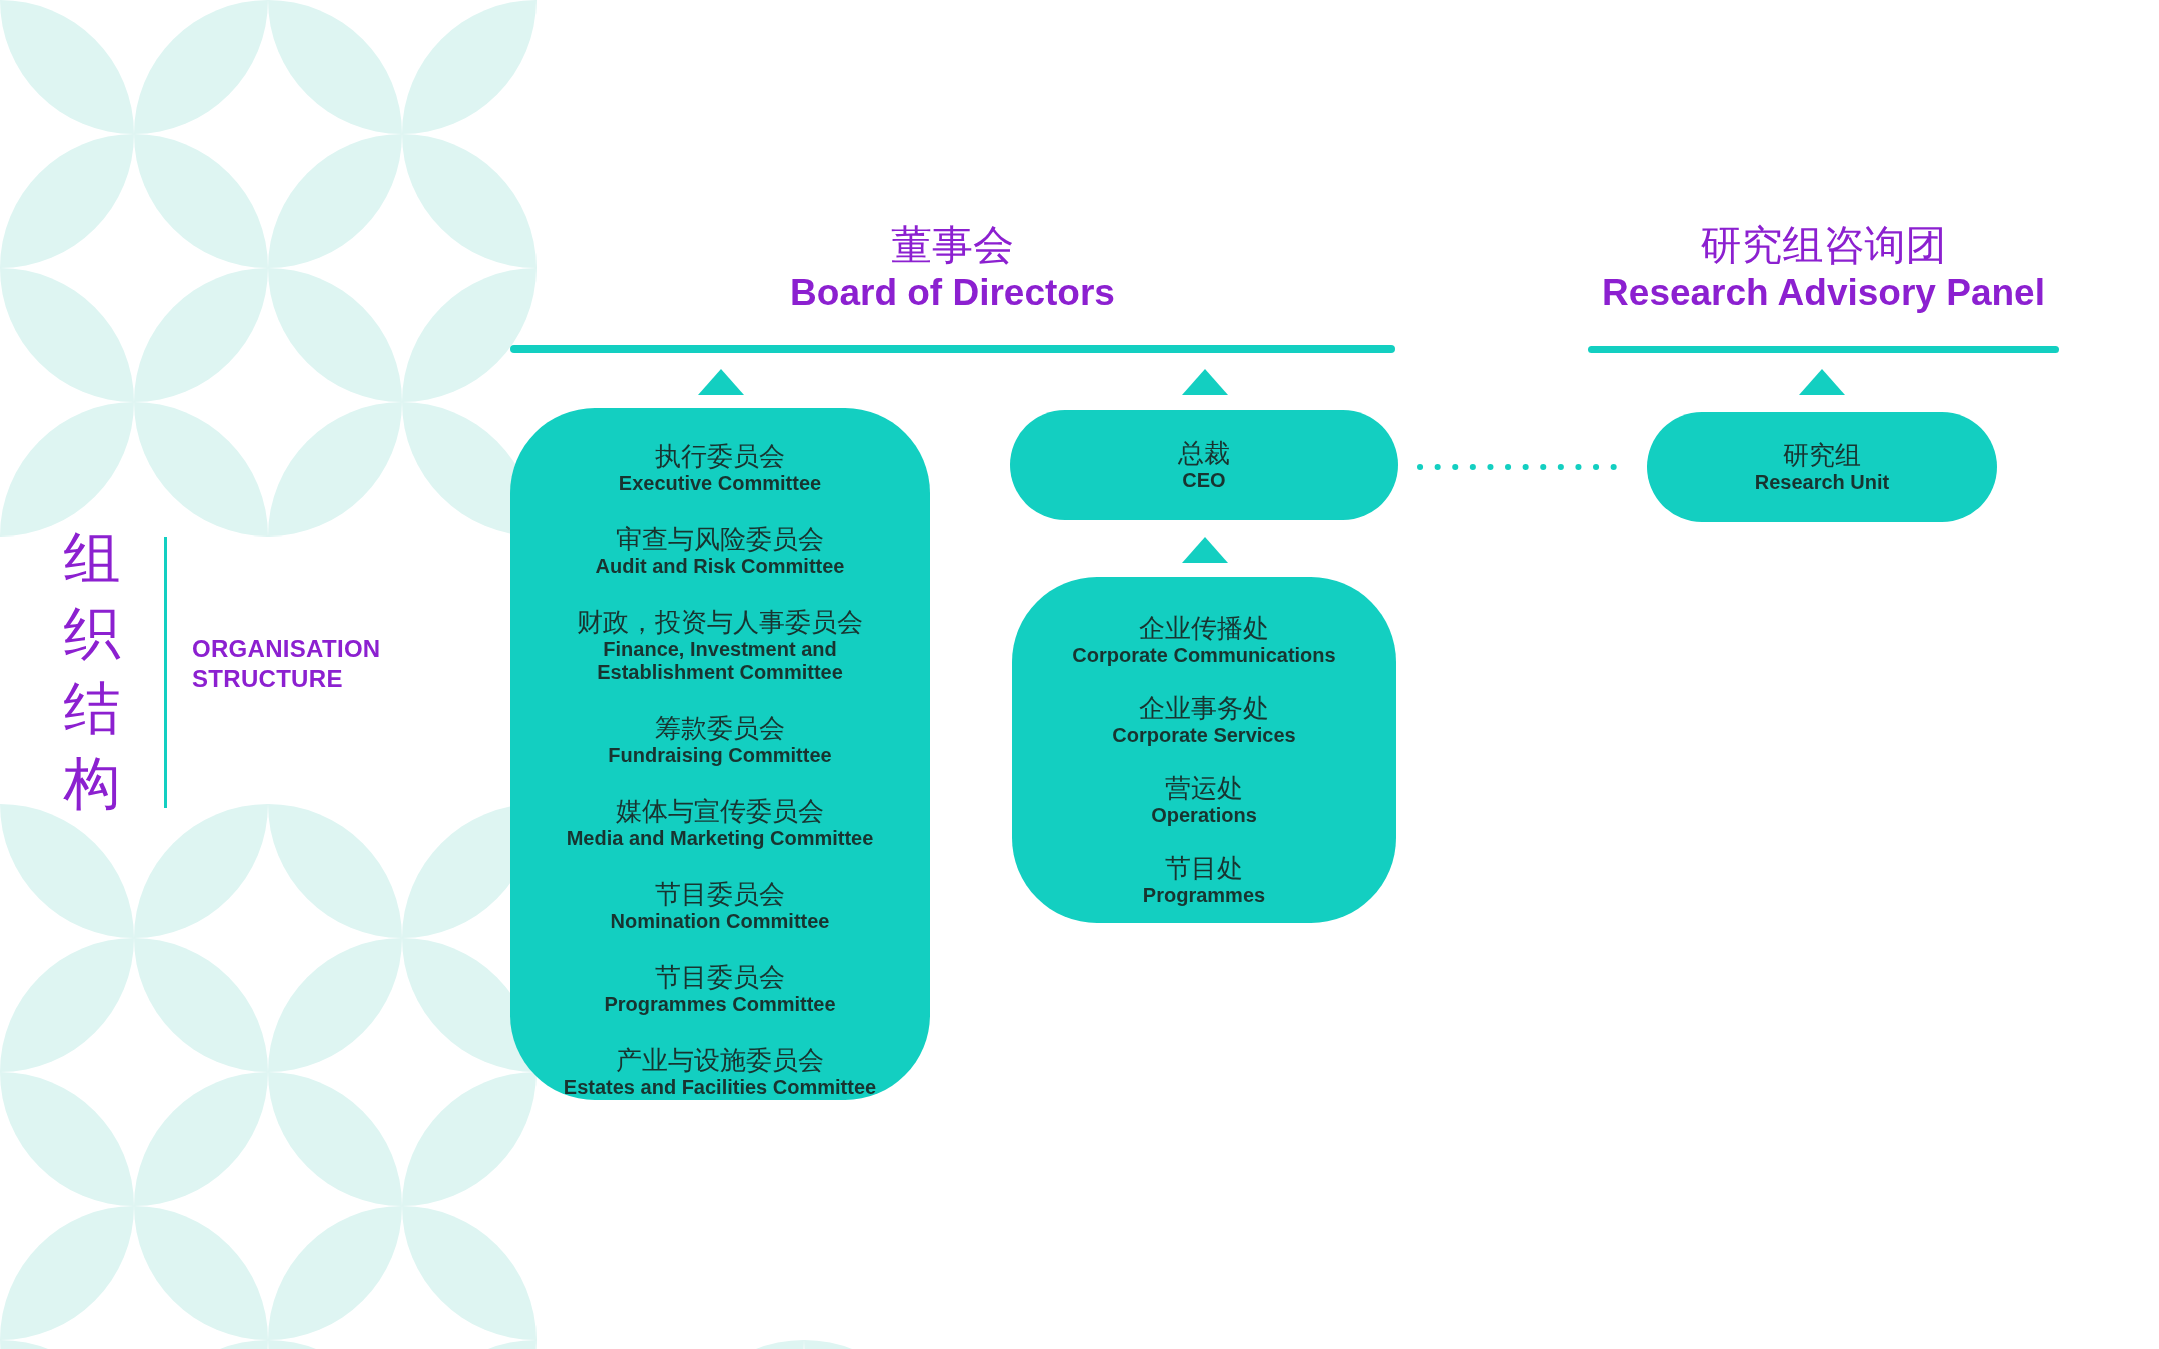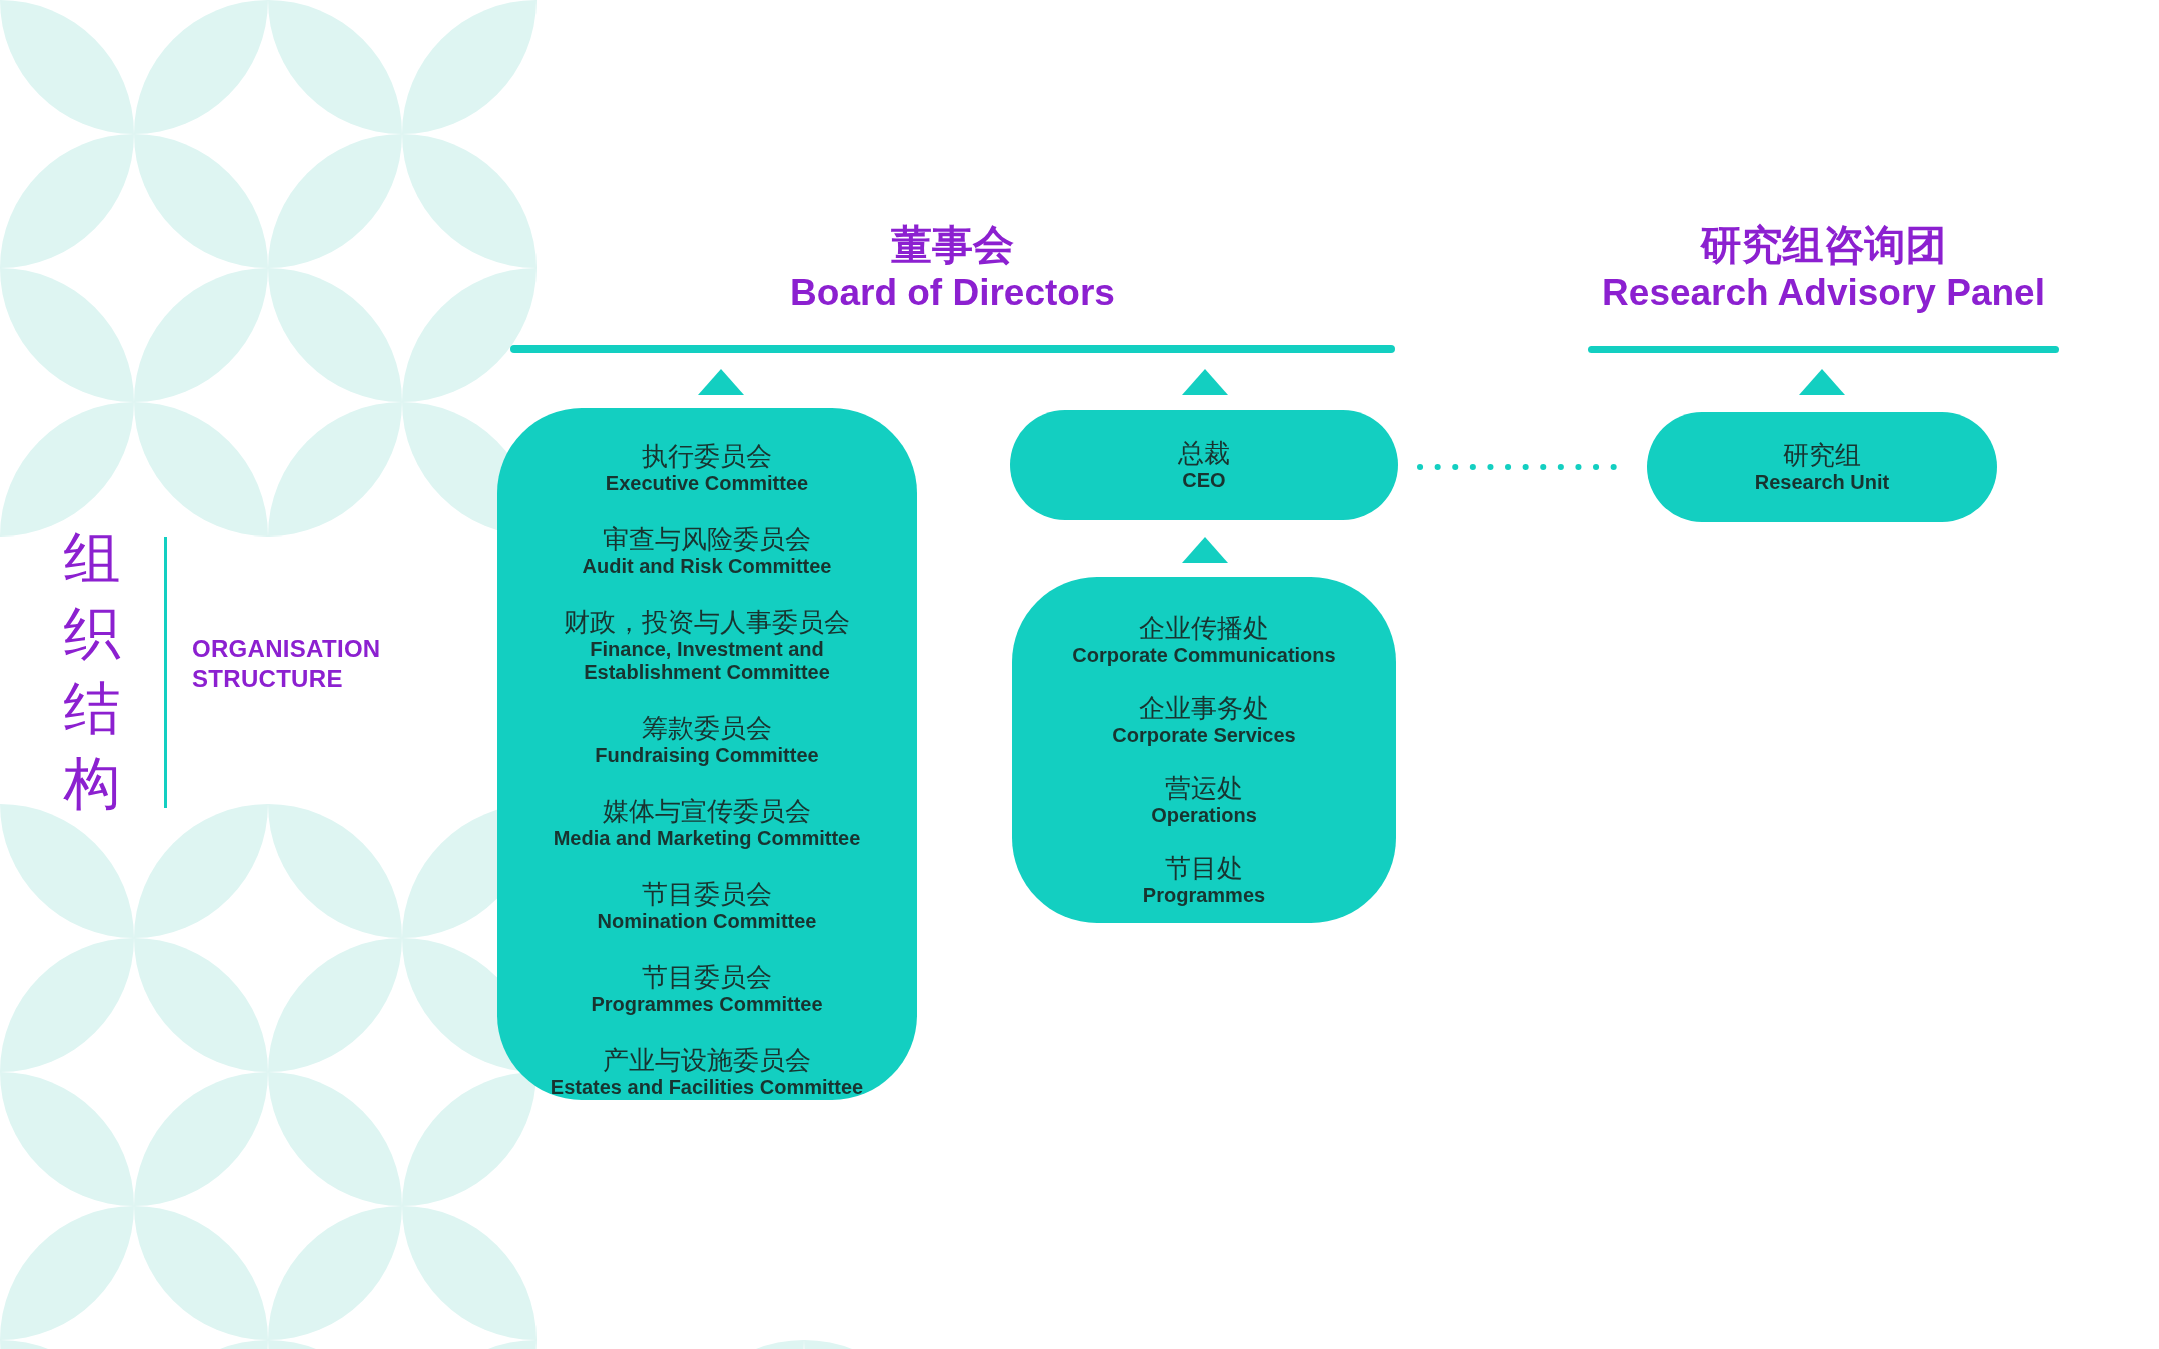--- a/index.html
+++ b/index.html
@@ -15,21 +15,21 @@
 
   
   .side-zh{position:absolute;left:61px;top:521px;width:62px;font-size:57px;line-height:75px;
            color:var(--purple);text-align:center;word-break:break-all;font-weight:500;}
   .side-divider{position:absolute;left:164px;top:537px;width:3px;height:271px;background:var(--teal);}
   .side-en{position:absolute;left:186px;top:634px;font-size:24px;font-weight:700;line-height:30px;
            letter-spacing:.3px;color:var(--purple);white-space:pre-line;margin-left:6px;}
 
   
   .header{position:absolute;text-align:center;color:var(--purple);}
-  .header .zh{font-size:41px;line-height:53px;font-weight:700;}
+  .header .zh{font-size:41px;line-height:53px;font-weight:400;}
   .header .en{font-size:37px;line-height:42px;font-weight:700;}
   #board-header{left:510px;top:219px;width:885px;}
   #research-header{left:1588px;top:219px;width:471px;}
 
   
   .hline{position:absolute;height:8px;border-radius:4px;background:var(--teal);}
   #board-line{left:510px;top:345px;width:885px;}
   #research-line{left:1588px;top:346px;width:471px;height:7px;}
 
   
@@ -37,21 +37,21 @@
        border-left:23px solid transparent;border-right:23px solid transparent;
        border-bottom:26px solid var(--teal);}
   #tri-board{left:698px;top:369px;}
   #tri-ceo{left:1182px;top:369px;}
   #tri-research{left:1799px;top:369px;}
   #tri-mid{left:1182px;top:537px;}
 
   
   .box{position:absolute;background:var(--teal);color:var(--text-dark);
        display:flex;flex-direction:column;align-items:center;text-align:center;}
-  #committee-box{left:497px;top:408px;width:420px;height:692px;border-radius:85px;
+  #committee-box{left:510px;top:408px;width:420px;height:692px;border-radius:85px;
                  padding-top:33px;gap:29px;}
   #divisions-box{left:1012px;top:577px;width:384px;height:346px;border-radius:85px;
                  padding-top:36px;gap:26px;}
   #ceo-box{left:1010px;top:410px;width:388px;height:110px;border-radius:55px;
            justify-content:center;gap:3px;}
   #research-box{left:1647px;top:412px;width:350px;height:110px;border-radius:55px;
                 justify-content:center;gap:3px;text-align:center;}
   .entry{display:flex;flex-direction:column;align-items:center;}
   .entry .zh{font-size:26px;line-height:31px;font-weight:500;}
   .entry .en{font-size:20px;line-height:23px;font-weight:700;max-width:370px;}

